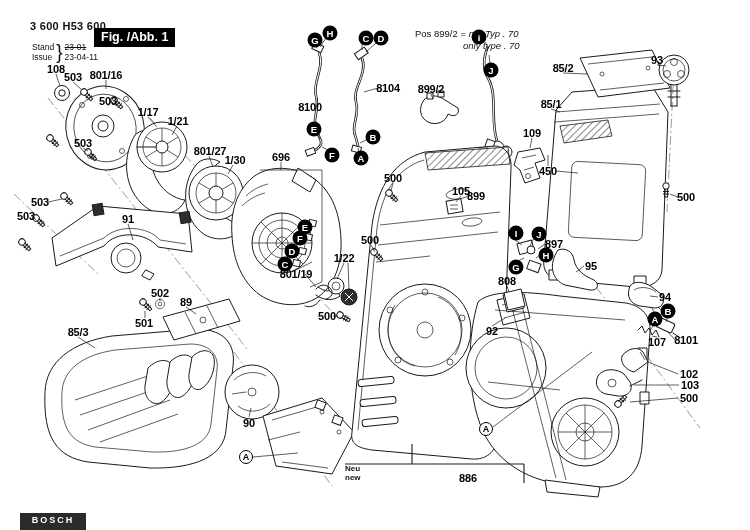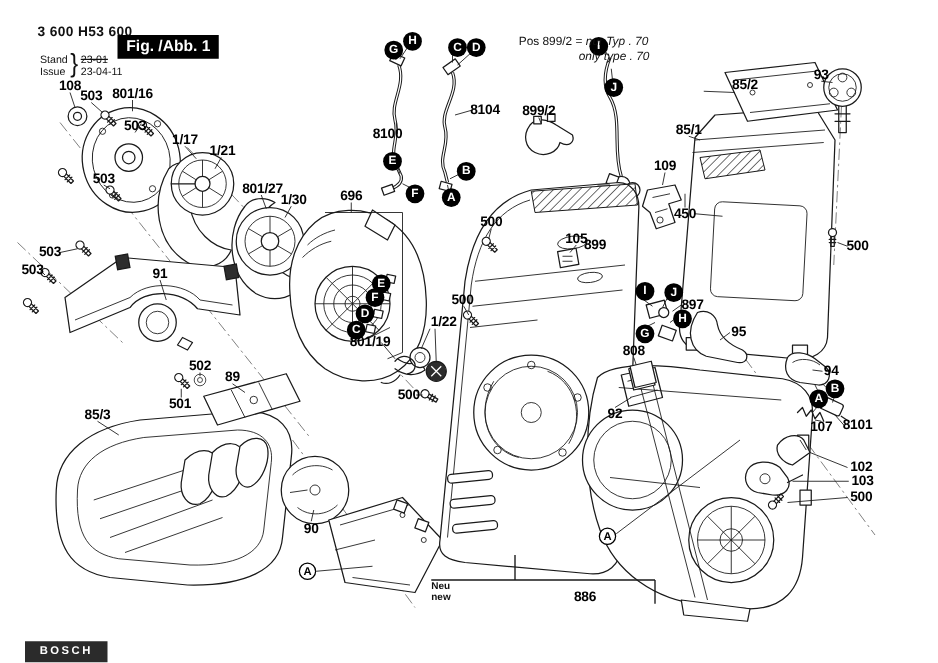--- a/index.html
+++ b/index.html
@@ -313,22 +313,22 @@
       <div class="plabel" style="left: 431px; top: 89px;">899/2</div>
       <div class="plabel" style="left: 476px; top: 148px; margin-top: 48px;">899</div>
       <div class="plabel" style="left: 532px; top: 133px;">109</div>
       <div class="plabel" style="left: 548px; top: 171px;">450</div>
       <div class="plabel" style="left: 461px; top: 191px;">105</div>
       <div class="plabel" style="left: 393px; top: 178px;">500</div>
       <div class="plabel" style="left: 370px; top: 240px;">500</div>
       <div class="plabel" style="left: 327px; top: 316px;">500</div>
       <div class="plabel" style="left: 686px; top: 197px;">500</div>
       <div class="plabel" style="left: 689px; top: 398px;">500</div>
-      <div class="plabel" style="left: 344px; top: 258px; margin-left: 11px;">1/22</div>
-      <div class="plabel" style="left: 563px; top: 68px; margin-left: 33px;">85/2</div>
+      <div class="plabel" style="left: 344px; top: 258px;">1/22</div>
+      <div class="plabel" style="left: 563px; top: 68px;">85/2</div>
       <div class="plabel" style="left: 657px; top: 60px;">93</div>
       <div class="plabel" style="left: 551px; top: 104px;">85/1</div>
       <div class="plabel" style="left: 554px; top: 244px;">897</div>
       <div class="plabel" style="left: 591px; top: 266px;">95</div>
       <div class="plabel" style="left: 507px; top: 281px;">808</div>
       <div class="plabel" style="left: 665px; top: 297px;">94</div>
       <div class="plabel" style="left: 657px; top: 342px;">107</div>
       <div class="plabel" style="left: 686px; top: 340px;">8101</div>
       <div class="plabel" style="left: 689px; top: 374px;">102</div>
       <div class="plabel" style="left: 690px; top: 385px;">103</div>

